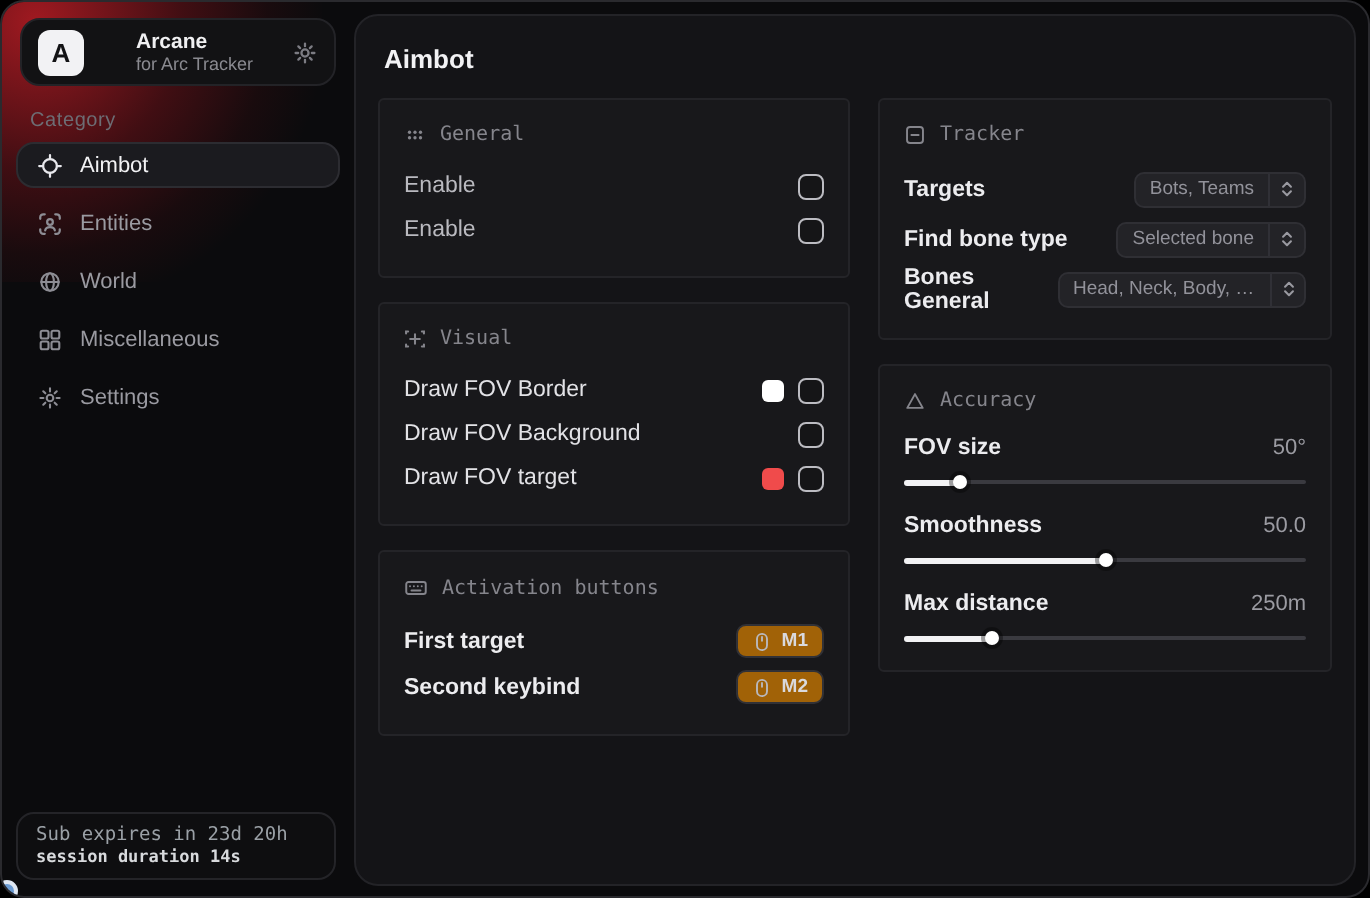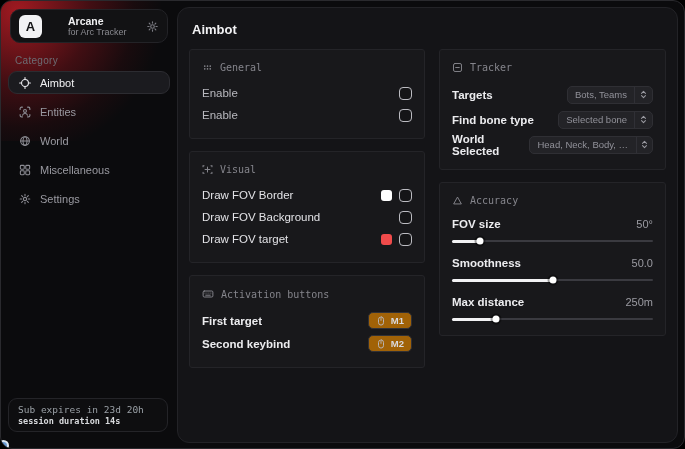--- a/index.html
+++ b/index.html
@@ -19,21 +19,21 @@
   .app-name{font-size:10.5px;font-weight:bold;color:#f0f0f2;}
   .app-sub{font-size:9px;color:#8a8a90;}
   .side-gear{color:#7c7c83;display:flex;flex:0 0 auto;}
   .category{position:absolute;left:14px;top:54px;font-size:10px;color:#6d6d74;letter-spacing:.3px;}
   .nav{position:absolute;left:7px;top:70px;right:7px;display:flex;flex-direction:column;gap:6px;}
   .nav-item{height:23px;display:flex;align-items:center;gap:9px;padding:0 10px;border-radius:9px;
             font-size:11px;color:#9a9aa1;border:1px solid transparent;cursor:pointer;}
   .nav-item .nicon{display:flex;color:#8d8d94;}
   .nav-item.active{background:#1b1b1f;border-color:#2c2c31;color:#f2f2f4;}
   .nav-item.active .nicon{color:#e8e8ec;}
-  .side-footer{position:absolute;left:7px;right:9px;bottom:16px;height:34px;border:1px solid #242428;
+  .side-footer{position:absolute;left:7px;right:9px;bottom:8px;height:34px;border:1px solid #242428;
                border-radius:9px;background:#0e0e10;padding:4px 9px;display:flex;flex-direction:column;justify-content:center;gap:1px;}
   .foot1{font-family:"DejaVu Sans Mono",monospace;font-size:9.5px;color:#9aa0a6;}
   .foot2{font-family:"DejaVu Sans Mono",monospace;font-size:8.5px;font-weight:bold;color:#d8dadd;}
   .cursor-dot{position:absolute;left:-3px;bottom:-3px;width:11px;height:11px;border-radius:50%;
               background:#6b9bd2;border:2px solid #dfe7f2;}
   
   .main{position:absolute;left:176px;top:6px;right:6px;bottom:5px;background:#141417;
         border:1px solid #232327;border-radius:12px;padding:12px 11px;overflow:hidden;}
   .main-title{font-size:13px;font-weight:bold;color:#f2f2f4;margin:2px 0 12px 3px;}
   .columns{display:flex;gap:14px;align-items:flex-start;}
@@ -278,21 +278,21 @@
               <span class="dropdown">
                 <span class="dd-val">Selected bone</span>
                 <span class="dd-icon">
                   <svg width="9" height="9" viewBox="0 0 16 16" fill="none" stroke="currentColor" stroke-width="1.8" stroke-linecap="round" stroke-linejoin="round">
                     <path d="M4.5 6 8 2.5 11.5 6M4.5 10 8 13.5 11.5 10"></path>
                   </svg>
                   </span>
               </span>
             </div>
             <div class="row trk-row">
-              <span class="row-lbl bold">World Selected</span>
+              <span class="row-lbl bold">Bones General</span>
               <span class="dropdown">
                 <span class="dd-val">Head, Neck, Body, Fe...</span>
                 <span class="dd-icon">
                   <svg width="9" height="9" viewBox="0 0 16 16" fill="none" stroke="currentColor" stroke-width="1.8" stroke-linecap="round" stroke-linejoin="round">
                     <path d="M4.5 6 8 2.5 11.5 6M4.5 10 8 13.5 11.5 10"></path>
                   </svg>
                   </span>
               </span>
             </div>
           </div>

